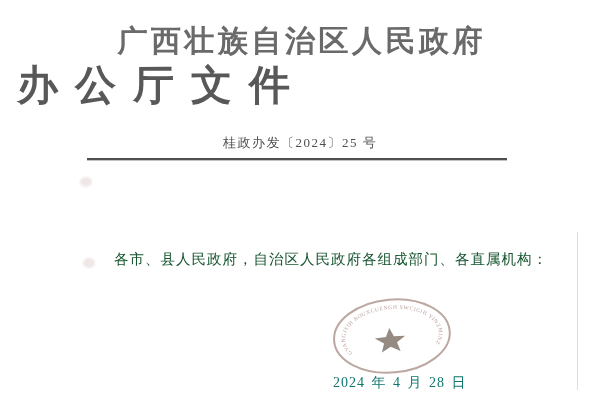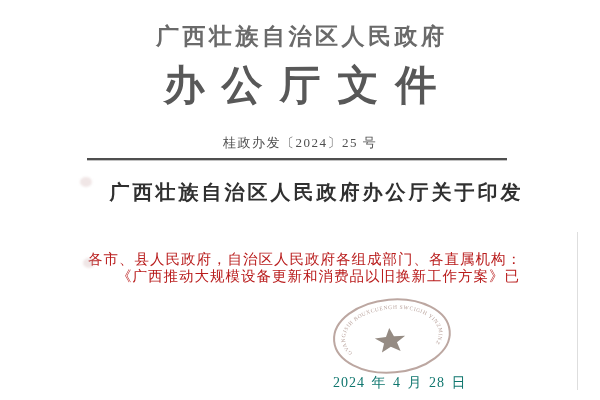--- a/index.html
+++ b/index.html
@@ -14,32 +14,32 @@
     background: #ffffff;
     overflow: hidden;
     font-family: "Liberation Serif", "DejaVu Serif", serif;
   }
   .org-name {
     position: absolute;
     top: 21px;
     left: 0;
     width: 600px;
     text-align: center;
-    font-size: 23px;
+    font-size: 30px;
     font-weight: 600;
     letter-spacing: 3.5px;
     text-indent: 3.5px;
     color: #6a6a6a;
   }
   .doc-type {
     position: absolute;
     top: 58px;
     left: 0;
     width: 600px;
-    text-align: center;
+    text-align: left;
     font-size: 41px;
     font-weight: 600;
     letter-spacing: 17px;
     text-indent: 17px;
     color: #585858;
   }
   .doc-number {
     position: absolute;
     top: 134px;
     left: 0;
@@ -73,22 +73,23 @@
     white-space: nowrap;
   }
   .body-text {
     position: absolute;
     top: 251px;
     left: 88px;
     width: 460px;
     font-size: 14.5px;
     line-height: 16.5px;
     letter-spacing: 1px;
-    color: #b91c1c;
+    color: #14532d;
     white-space: nowrap;
+    text-align: right;
   }
   .body-text .indent { text-indent: 2em; }
   .seal {
     position: absolute;
     left: 329px;
     top: 296px;
     width: 126px;
     height: 82px;
     z-index: 1;
     transform: rotate(-5deg);
@@ -136,26 +137,24 @@
 
   <div class="org-name">广西壮族自治区人民政府</div>
 
   <div class="doc-type">办公厅文件</div>
 
   <div class="doc-number">桂政办发〔2024〕25 号</div>
 
   <div class="rule"></div>
 
   <div class="title">
-    <div>广西壮族自治区人民政府办公厅关于印发</div>
   </div>
 
   <div class="body-text">
     <div>各市、县人民政府，自治区人民政府各组成部门、各直属机构：</div>
-    <div class="indent">《广西推动大规模设备更新和消费品以旧换新工作方案》已</div>
   </div>
 
   <svg class="seal" viewBox="0 0 126 82" xmlns="http://www.w3.org/2000/svg">
     <ellipse cx="63" cy="40" rx="58" ry="36.5" fill="none" stroke-width="2" stroke="#b7a09a"></ellipse>
     <path id="sealArc" d="M22.3,53.5 A47,27 0 1 1 103.7,53.5" fill="none" stroke="none"></path>
     <text class="seal-arc-text" fill="#b29a93">
       <textPath href="#sealArc">GVANGJSIH BOUXCUENGH SWCIGIH YINZMINZ 广西壮族自治区人民政府办公厅</textPath>
     </text>
     <polygon points="0,-14.4 4,-4.95 15.2,-4.41 6.5,1.89 9.4,11.61 0,6.12 -9.4,11.61 -6.5,1.89 -15.2,-4.41 -4,-4.95" transform="translate(61,45) scale(1,0.92)" fill="#8d8279"></polygon>
   </svg>

